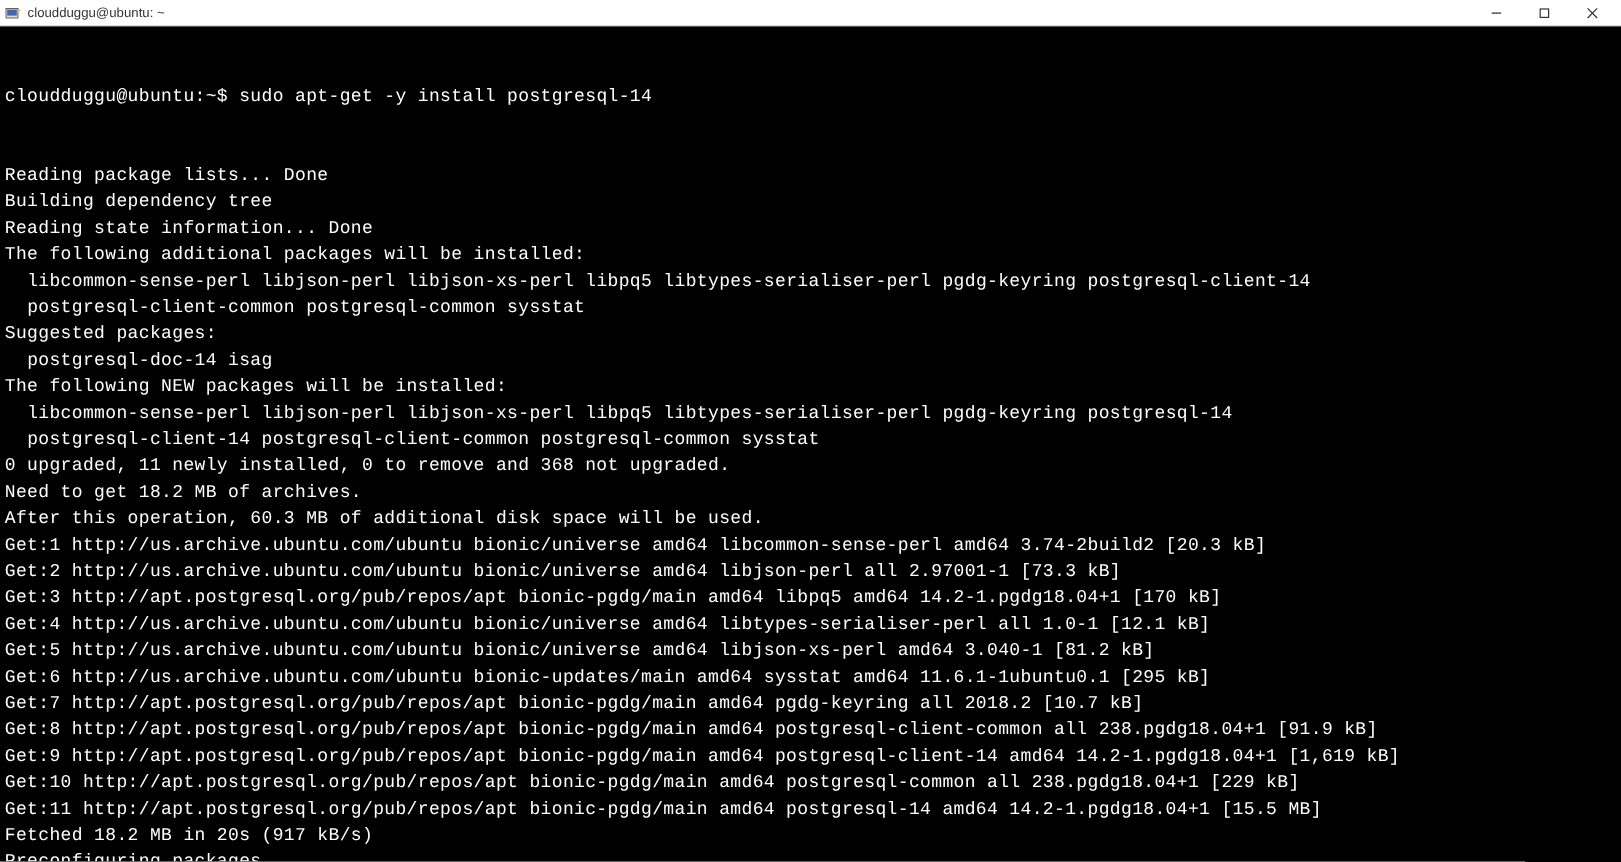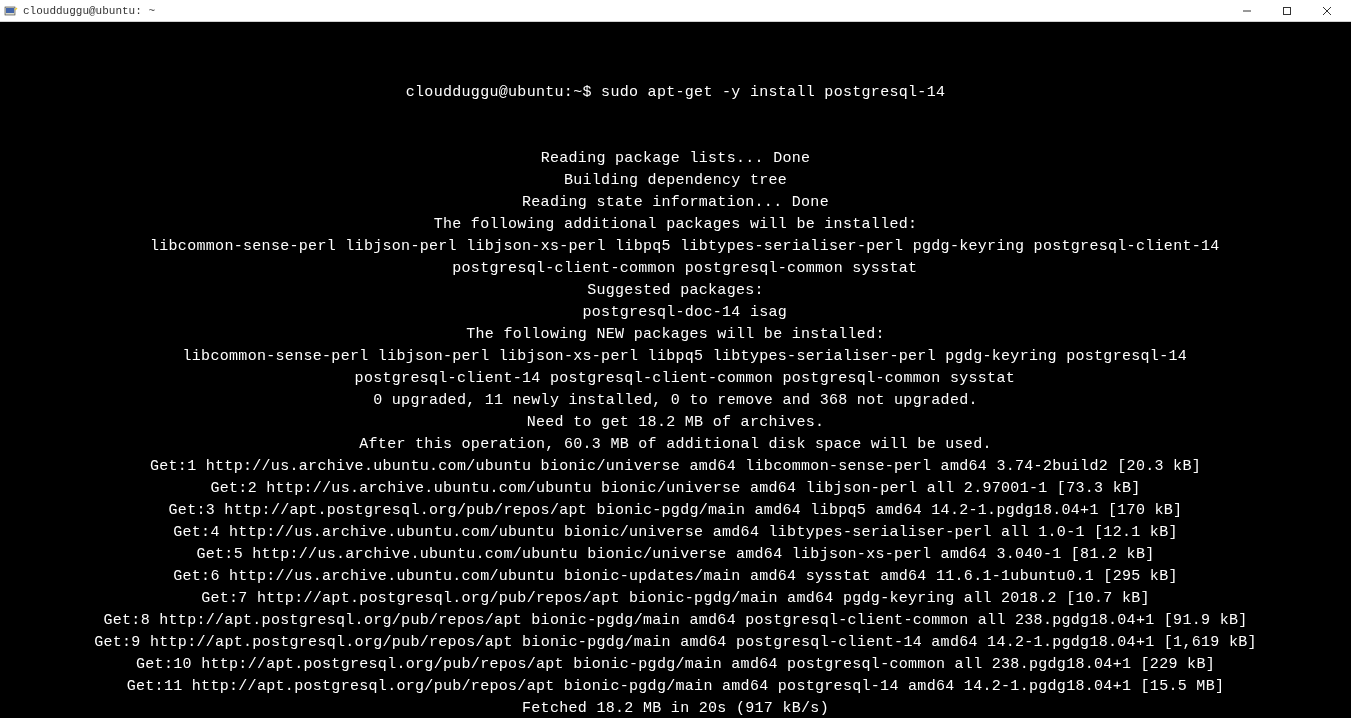--- a/index.html
+++ b/index.html
@@ -16,21 +16,21 @@
     }
     .titlebar {
       height: 22px;
       background: #ffffff;
       border-bottom: 1px solid #d0d0d0;
       display: flex;
       align-items: center;
       justify-content: space-between;
       padding: 0 4px;
       font-size: 11px;
-      font-family: Liberation Mono, monospace;
+      font-family: Liberation Sans, sans-serif;
       color: #333;
     }
     .titlebar-left {
       display: flex;
       align-items: center;
       gap: 5px;
     }
     .app-icon {
       width: 14px;
       height: 14px;
@@ -53,27 +53,26 @@
       font-size: 11px;
       color: #333;
       cursor: default;
     }
     .terminal {
       background: #000000;
       color: #ffffff;
       font-family: "Consolas", "Courier New", monospace;
       font-size: 15px;
       line-height: 22px;
-      padding: 16px 4px;
+      padding: 4px 4px;
       height: calc(100% - 22px);
       overflow: hidden;
       white-space: pre-wrap;
       word-break: break-all;
       letter-spacing: 0.3px;
-      text-align: center;
     }
     .line {
       white-space: pre-wrap;
       word-break: break-all;
     }
   </style>
 </head>
 <body>
 
 <div class="titlebar">

